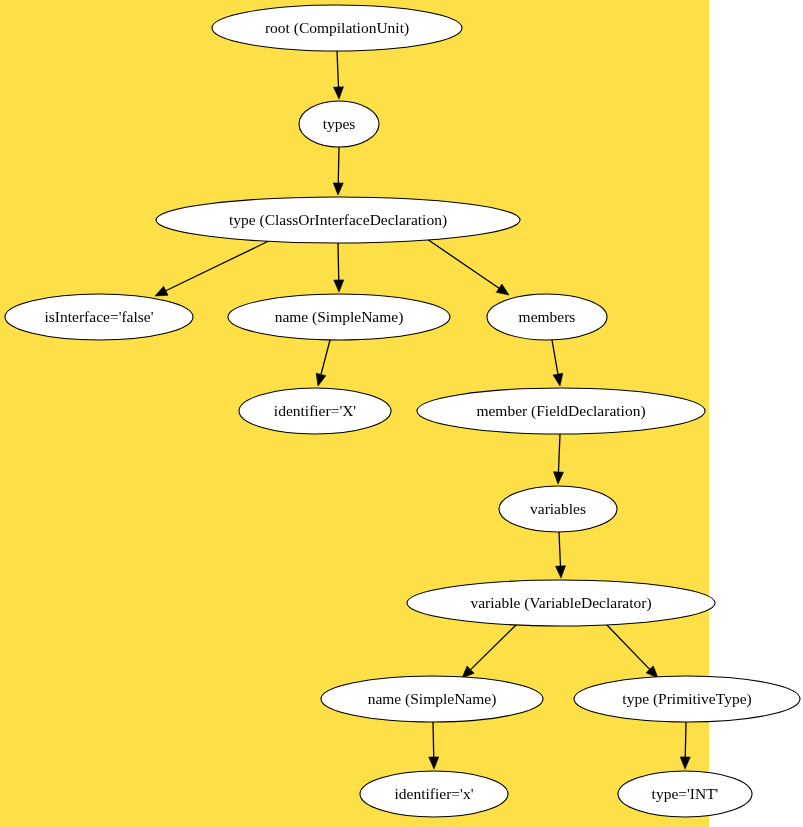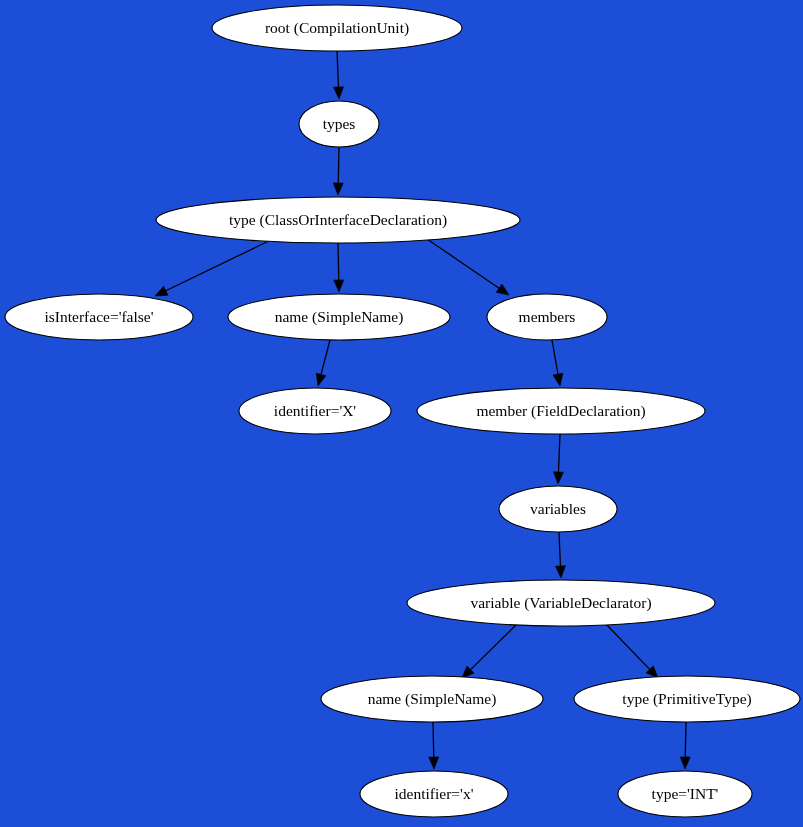--- a/index.html
+++ b/index.html
@@ -2,23 +2,23 @@
 <html><head>
 <meta charset="utf-8">
 <style>
   html, body {
     margin: 0;
     padding: 0;
     background: #ffffff;
   }
   #graph-root {
     position: relative;
-    width: 803px;
+    width: 709px;
     height: 827px;
-    background: #1d4ed8;
+    background: #fde047;
     font-family: "Liberation Serif", "DejaVu Serif", serif;
   }
   svg#graph-svg {
     display: block;
     width: 803px;
     height: 827px;
   }
   .node-ellipse {
     fill: #ffffff;
     stroke: #000000;

